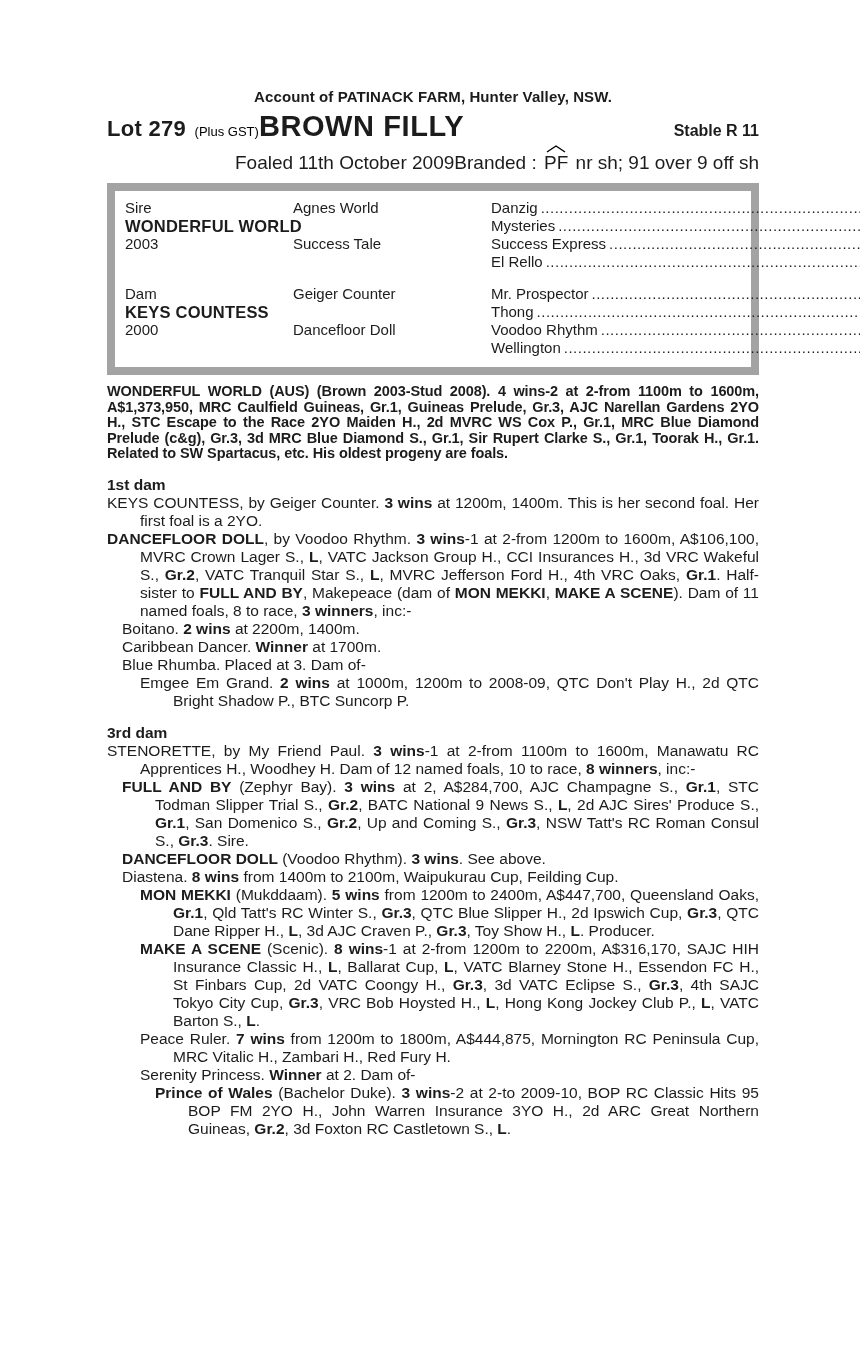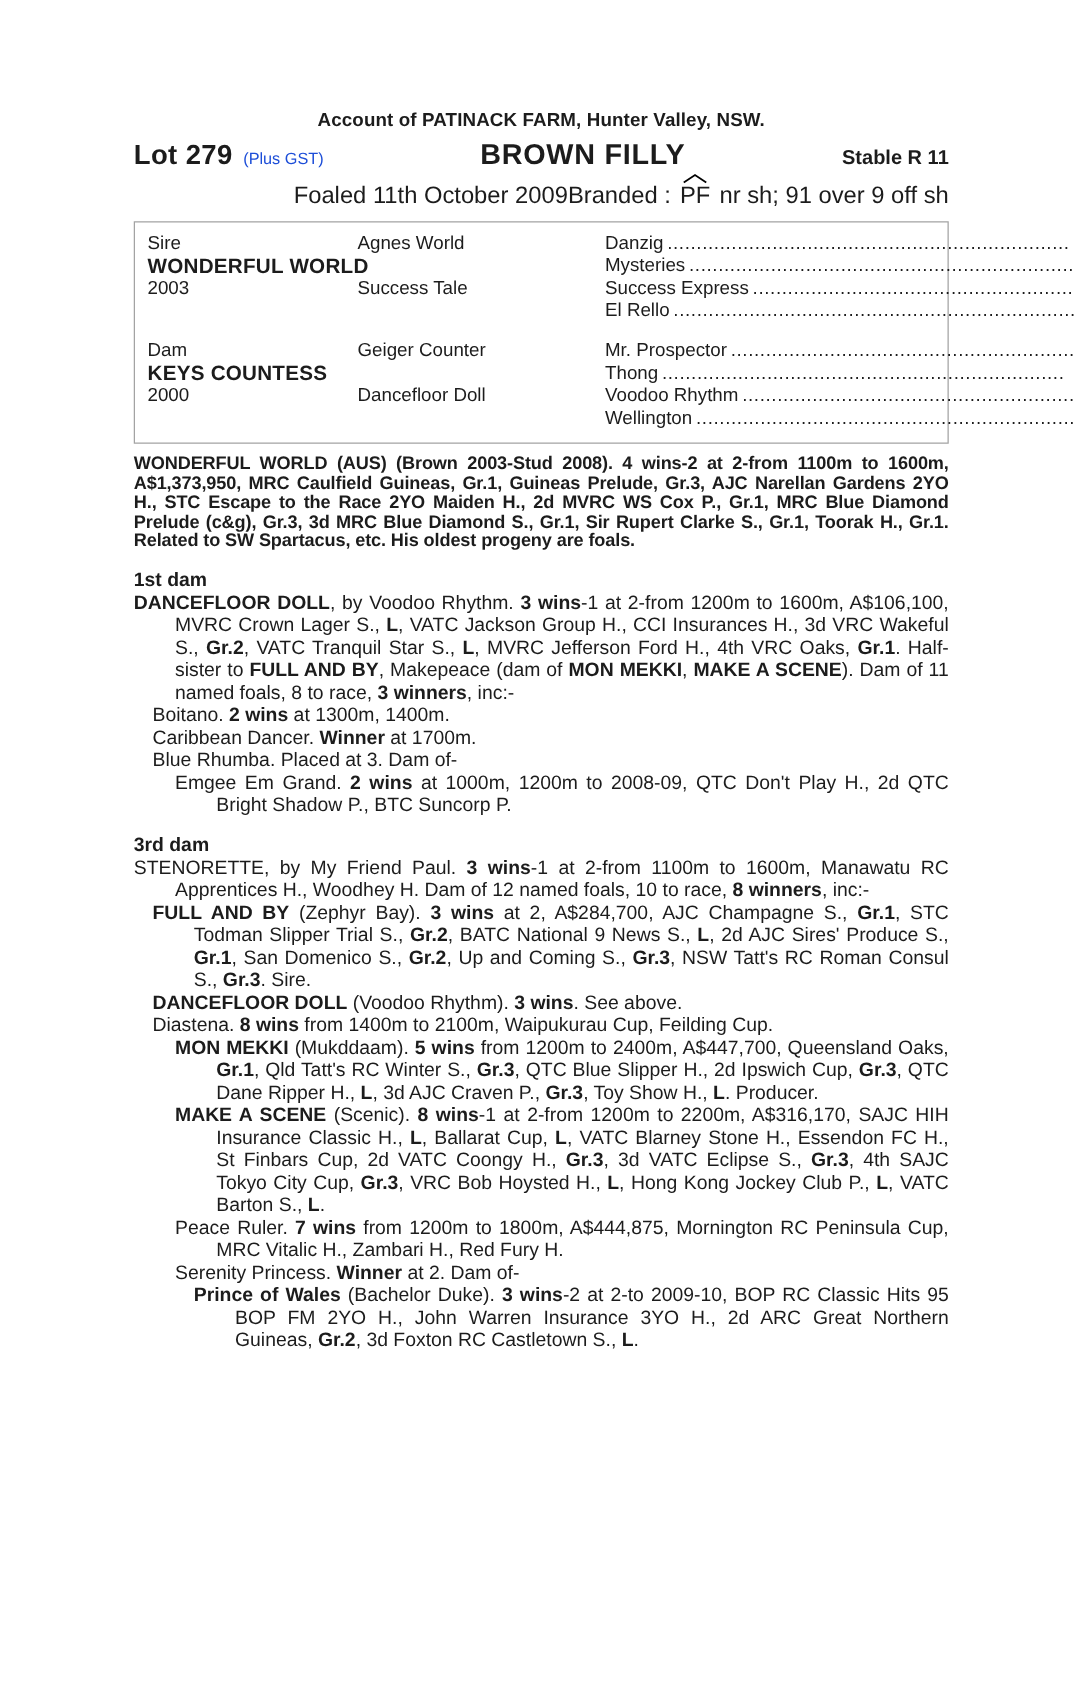--- a/index.html
+++ b/index.html
@@ -8,30 +8,30 @@
     background: #ffffff; color: #1c1c1c;
     font-family: "Liberation Sans", sans-serif;
   }
   .page { width: 652px; margin-left: 107px; padding-top: 88px; }
 
   
   .account { text-align: center; font-weight: bold; font-size: 15px; letter-spacing: .1px; }
   .lot-row { display: flex; align-items: baseline; margin-top: 5px; }
   .lot-left { white-space: nowrap; }
   .lot-num { font-weight: bold; font-size: 22px; letter-spacing: .3px; }
-  .plus-gst { font-size: 13px; color: #1d4ed8; margin-left: 4px; }
-  .title { flex: 1; text-align: center; font-weight: bold; font-size: 23px; letter-spacing: .6px; }
+  .plus-gst { font-size: 13px; color: #000000; margin-left: 4px; }
+  .title { flex: 1; text-align: left; font-weight: bold; font-size: 29px; letter-spacing: .6px; }
   .stable { font-weight: bold; font-size: 16px; white-space: nowrap; }
   .foaled-row { display: flex; justify-content: flex-end; align-items: baseline;
                 font-size: 19px; margin: 9px 0 9px; }
   .brand { position: relative; display: inline-block; font-weight: normal; margin: 0 2px; }
   .brand svg { position: absolute; left: 50%; top: -7px; transform: translateX(-50%); }
 
   
-  .ped { border: 1px solid #a3a3a3; padding: 8px 24px 10px 10px;
+  .ped { border: 8px solid #a3a3a3; padding: 8px 24px 10px 10px;
          font-size: 15px; line-height: 18px; }
   .ped-half { display: grid; grid-template-columns: 168px 198px 1fr; }
   .ped-half + .ped-half { margin-top: 14px; }
   .ped-role, .ped-year, .ped-parent, .ped-spacer, .leader-line { height: 18px; }
   .ped-name { font-weight: bold; font-size: 16.5px; letter-spacing: .2px; white-space: nowrap; }
   .leader-line { display: flex; align-items: baseline; }
   .ln-left { white-space: nowrap; }
   .dots { flex: 1 1 auto; overflow: hidden; white-space: nowrap; margin: 0 3px; }
   .dots::after { content: "....................................................................."; letter-spacing: .5px; }
 
@@ -136,24 +136,25 @@
           </div>
         </div>
       </div>
     </div>
 
   <p class="sire-para"><span class="b">WONDERFUL WORLD (AUS) (Brown 2003-Stud 2008). 4 wins-2 at 2-from 1100m to 1600m, A$1,373,950, MRC Caulfield Guineas, Gr.1, Guineas Prelude, Gr.3, AJC Narellan Gardens 2YO H., STC Escape to the Race 2YO Maiden H., 2d MVRC WS Cox P., Gr.1, MRC Blue Diamond Prelude (c&amp;g), Gr.3, 3d MRC Blue Diamond S., Gr.1, Sir Rupert Clarke S., Gr.1, Toorak H., Gr.1. Related to SW Spartacus, etc. His oldest progeny are foals.</span></p>
 
   <div>
       <section class="dam-section">
         <div class="sec-heading">1st dam</div>
+        <p class="para p0"><span>KEYS COUNTESS, by Geiger Counter. </span><span class="b">3 wins</span><span> at 1200m, 1400m. This is her second foal. Her first foal is a 2YO.</span></p>
       </section>
       <section class="dam-section">
         <p class="para p0"><span class="b">DANCEFLOOR DOLL</span><span>, by Voodoo Rhythm. </span><span class="b">3 wins</span><span>-1 at 2-from 1200m to 1600m, A$106,100, MVRC Crown Lager S., </span><span class="b">L</span><span>, VATC Jackson Group H., CCI Insurances H., 3d VRC Wakeful S., </span><span class="b">Gr.2</span><span>, VATC Tranquil Star S., </span><span class="b">L</span><span>, MVRC Jefferson Ford H., 4th VRC Oaks, </span><span class="b">Gr.1</span><span>. Half-sister to </span><span class="b">FULL AND BY</span><span>, Makepeace (dam of </span><span class="b">MON MEKKI</span><span>, </span><span class="b">MAKE A SCENE</span><span>). Dam of 11 named foals, 8 to race, </span><span class="b">3 winners</span><span>, inc:-</span></p>
-        <p class="para p1"><span>Boitano. </span><span class="b">2 wins</span><span> at 1300m, 1400m.</span></p>
+        <p class="para p1"><span>Boitano. </span><span class="b">2 wins</span><span> at 2200m, 1400m.</span></p>
         <p class="para p1"><span>Caribbean Dancer. </span><span class="b">Winner</span><span> at 1700m.</span></p>
         <p class="para p1"><span>Blue Rhumba. Placed at 3. Dam of-</span></p>
         <p class="para p2"><span>Emgee Em Grand. </span><span class="b">2 wins</span><span> at 1000m, 1200m to 2008-09, QTC Don't Play H., 2d QTC Bright Shadow P., BTC Suncorp P.</span></p>
       </section>
       <section class="dam-section">
         <div class="sec-heading">3rd dam</div>
         <p class="para p0"><span>STENORETTE, by My Friend Paul. </span><span class="b">3 wins</span><span>-1 at 2-from 1100m to 1600m, Manawatu RC Apprentices H., Woodhey H. Dam of 12 named foals, 10 to race, </span><span class="b">8 winners</span><span>, inc:-</span></p>
         <p class="para p1"><span class="b">FULL AND BY</span><span> (Zephyr Bay). </span><span class="b">3 wins</span><span> at 2, A$284,700, AJC Champagne S., </span><span class="b">Gr.1</span><span>, STC Todman Slipper Trial S., </span><span class="b">Gr.2</span><span>, BATC National 9 News S., </span><span class="b">L</span><span>, 2d AJC Sires' Produce S., </span><span class="b">Gr.1</span><span>, San Domenico S., </span><span class="b">Gr.2</span><span>, Up and Coming S., </span><span class="b">Gr.3</span><span>, NSW Tatt's RC Roman Consul S., </span><span class="b">Gr.3</span><span>. Sire.</span></p>
         <p class="para p1"><span class="b">DANCEFLOOR DOLL</span><span> (Voodoo Rhythm). </span><span class="b">3 wins</span><span>. See above.</span></p>
         <p class="para p1"><span>Diastena. </span><span class="b">8 wins</span><span> from 1400m to 2100m, Waipukurau Cup, Feilding Cup.</span></p>

